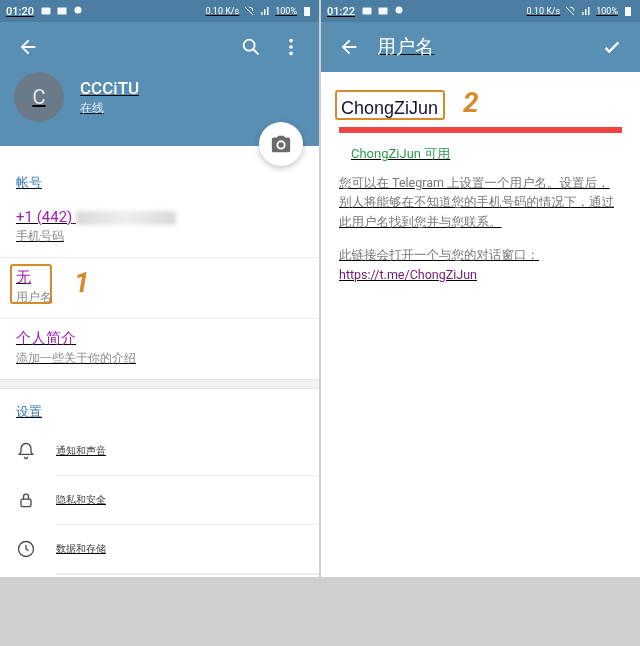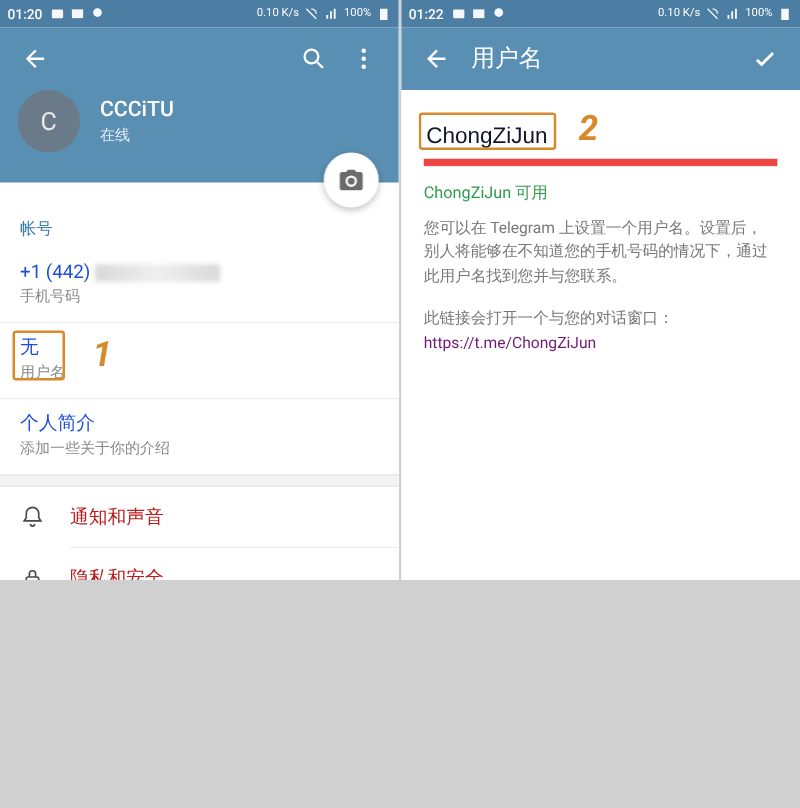--- a/index.html
+++ b/index.html
@@ -9,23 +9,24 @@
     width: 640px;
     height: 646px;
     display: flex;
     gap: 2px;
   }
   .phone {
     flex: 1;
     background: #fff;
     display: flex;
     flex-direction: column;
-    height: 464px;
+    height: 577px;
     overflow: hidden;
     position: relative;
+    text-decoration: underline;
   }
   
   .statusbar {
     height: 22px;
     background: #4c7da2;
     color: #fff;
     display: flex;
     align-items: center;
     padding: 0 6px;
     font-size: 11px;
@@ -71,49 +72,49 @@
   .cam-fab svg { width:22px; height:22px; fill:#6b6b6b;}
   
   .body { flex:1; overflow:auto; background:#fff;}
   .section-title {
     color:#3a7aad; font-size:13px; font-weight:500;
     padding: 14px 16px 6px;
   }
   .item {
     padding: 10px 16px 12px;
   }
-  .item .line1 { font-size:15px; color:#1d4ed8;}
+  .item .line1 { font-size:15px; color:#a21caf;}
   .item .line2 { font-size:12px; color:#8a8a8a; margin-top:2px;}
   .divider { height:1px; background:#ededed; margin:0;}
   .sep-block { height:10px; background:#f3f3f3; border-top:1px solid #e6e6e6; border-bottom:1px solid #e6e6e6;}
   .setting-row {
     display:flex; align-items:center; padding:14px 16px; gap:20px;
   }
   .setting-row svg { width:20px; height:20px; fill:none; stroke:#4a4a4a; stroke-width:1.6;}
-  .setting-row .label { font-size:15px; color:#b91c1c;}
+  .setting-row .label { font-size:10px; color:#404040;}
   
   .callout {
     position:absolute; border:2px solid #d78a2c; border-radius:3px;
     pointer-events:none;
   }
   .callout-num {
     position:absolute; color:#d78a2c; font-size:28px; font-weight:700; font-style:italic;
     pointer-events:none;
   }
   
   .r-body { padding: 16px 18px 0; color:#666; font-size:12.5px;}
   .username-input-wrap {
     position:relative; margin-bottom:6px;
   }
   .username-input {
     width:100%; border:none; border-bottom:6px solid #ef4444;
     padding:10px 2px 8px; font-size:18px; color:#0f172a; outline:none;
     background:transparent;
   }
-  .avail { color:#2e9b4f; font-size:13px; margin:12px 0 10px;}
+  .avail { color:#2e9b4f; font-size:13px; margin:12px 12px 10px;}
   .para { color:#777; font-size:12.5px; line-height:1.55; margin-bottom:14px;}
   .link { color:#701a75;}
   
   .blur-mask {
     display:inline-block; width:100px; height:14px;
     background:linear-gradient(90deg,#d8d8d8,#efefef,#d8d8d8);
     filter:blur(2px); vertical-align:middle; border-radius:2px;
   }
 </style>
 </head>
@@ -205,20 +206,21 @@
     </div>
     <div class="divider"></div>
 
     <div class="item">
       <div class="line1">个人简介</div>
       <div class="line2">添加一些关于你的介绍</div>
     </div>
 
     <div class="sep-block"></div>
 
+    <div class="section-title">设置</div>
 
     <div class="setting-row">
       <svg viewBox="0 0 24 24">
           <path d="M12 3a6 6 0 00-6 6v4l-2 3h16l-2-3V9a6 6 0 00-6-6zM10 19a2 2 0 004 0"></path>
         </svg>
       <span class="label">通知和声音</span>
     </div>
     <div class="divider" style="margin-left:56px;"></div>
 
     <div class="setting-row">

